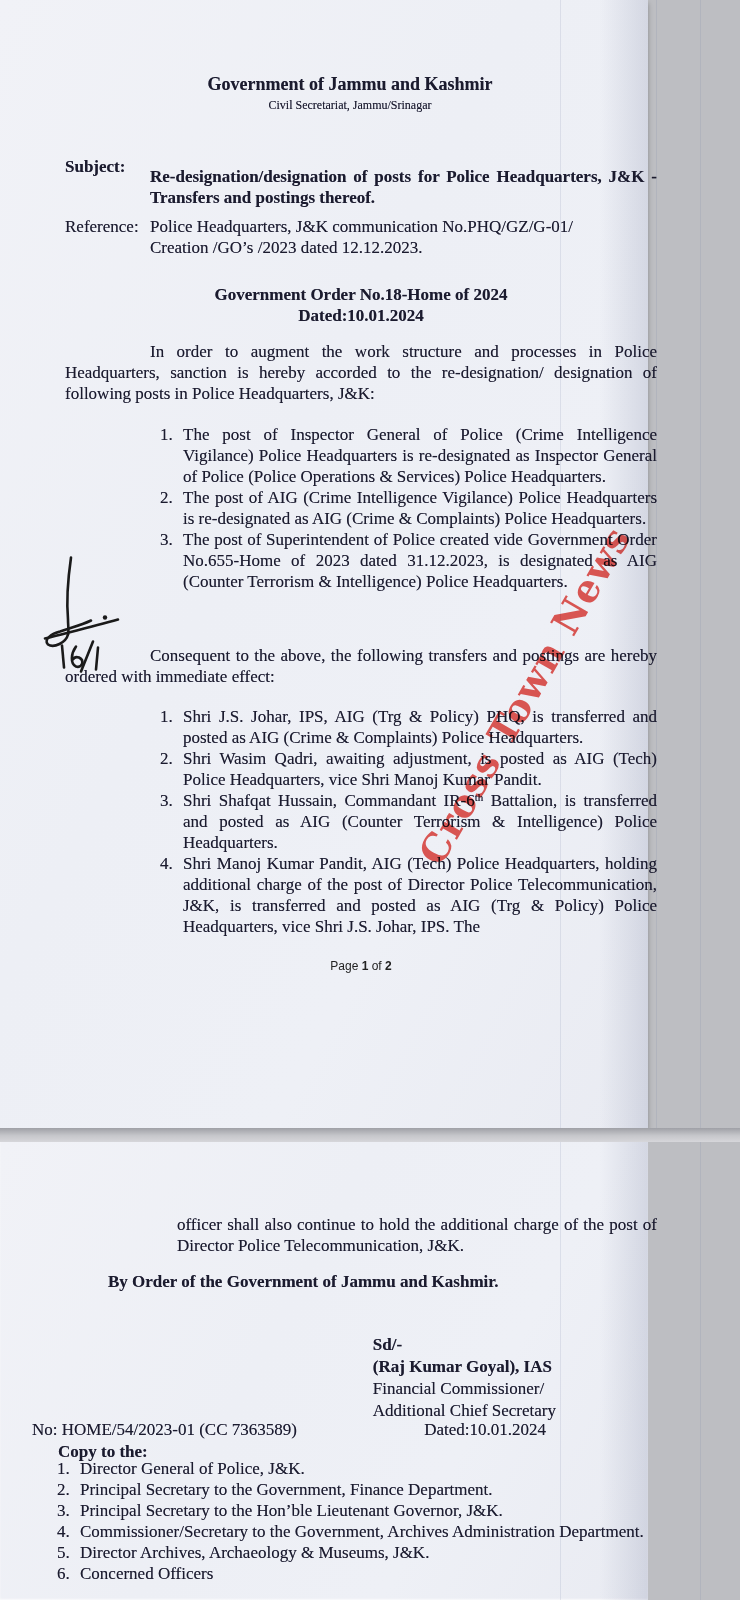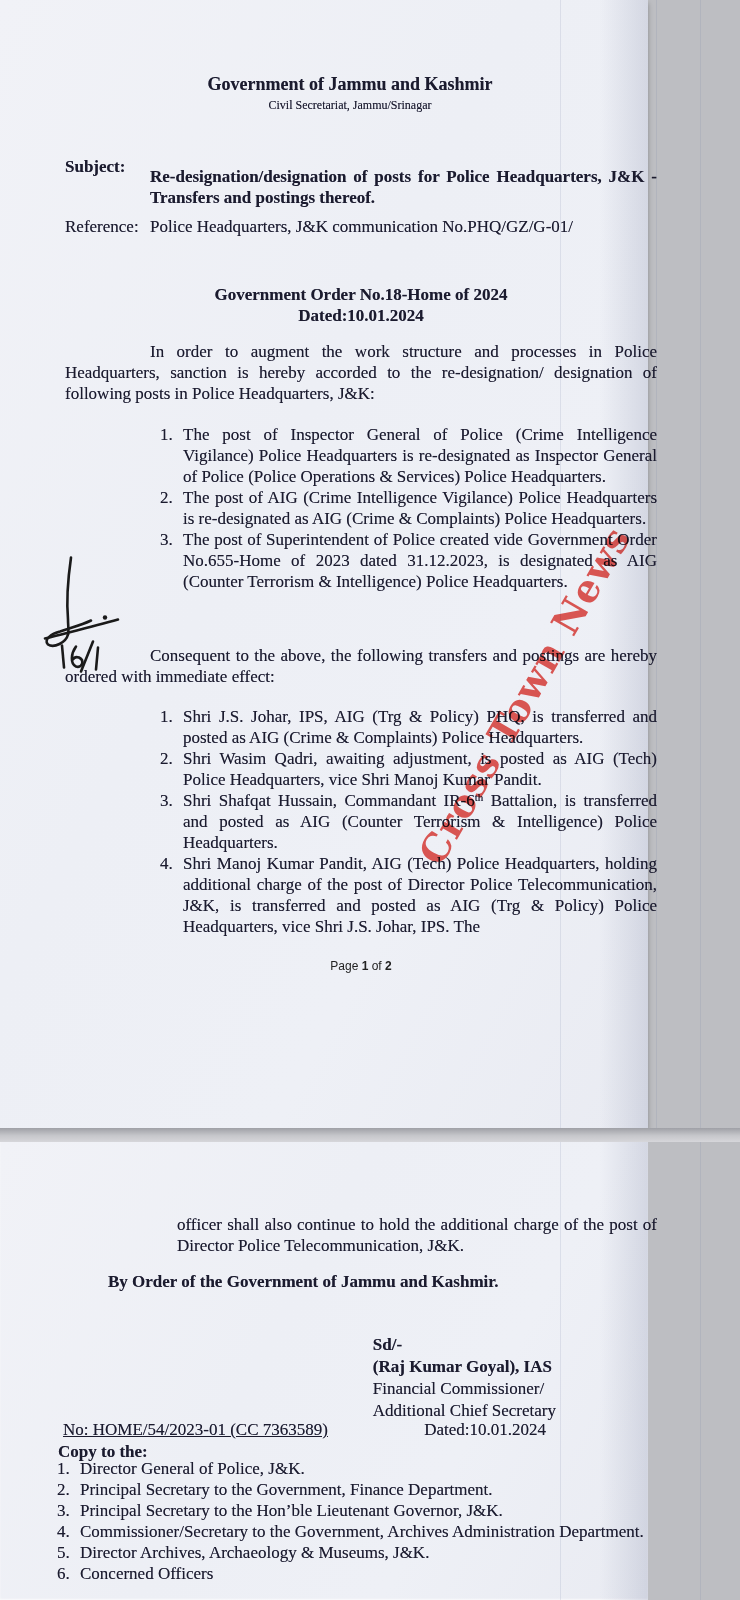--- a/index.html
+++ b/index.html
@@ -45,21 +45,21 @@
   
   .li{position:relative;padding-left:23px;text-align:justify;}
   .li .num{position:absolute;left:0;top:0;}
   .sup{font-size:11px;vertical-align:5px;line-height:0;}
 
   
   .p2-para{top:72px;left:177px;width:480px;}
   .p2-byorder{top:129px;left:108px;}
   .p2-sig{top:192px;right:92px;text-align:left;font-size:17px;line-height:22px;}
   .p2-sig .sd{padding-right:80px;}
-  .p2-refno{top:277px;left:63px;text-decoration:underline;}
+  .p2-refno{top:277px;left:32px;}
   .p2-dated{top:277px;right:102px;}
   .p2-copylabel{top:299px;left:58px;}
   .p2-copylist{top:316px;left:57px;width:600px;}
 
   
   .watermark{
     position:absolute;top:690px;left:346px;width:340px;height:50px;
     transform:rotate(-60deg);
     font-size:38px;font-weight:700;font-family:"DejaVu Serif","Liberation Serif",serif;
     text-align:center;white-space:nowrap;
@@ -81,20 +81,21 @@
     <div>Government of Jammu and Kashmir</div>
     <div style="font-weight:400;font-size:12px">Civil Secretariat, Jammu/Srinagar</div>
   </div>
 
   <div class="blk p1-subject-label fs17 b">Subject:</div>
   <div class="blk p1-subject-text fs17 b just">Re-designation/designation of posts for Police Headquarters, J&amp;K - Transfers and postings thereof.</div>
 
   <div class="blk p1-ref-label fs17">Reference:</div>
   <div class="blk p1-ref-text fs17 just">
     <div>Police Headquarters, J&amp;K communication No.PHQ/GZ/G-01/</div>
+    <div>Creation /GO’s /2023 dated 12.12.2023.</div>
   </div>
 
   <div class="blk p1-order-title center fs17 b">
     <div>Government Order No.18-Home of 2024</div>
     <div>Dated:10.01.2024</div>
   </div>
 
   <div class="blk p1-para1 fs17 just">In order to augment the work structure and processes in Police Headquarters, sanction is hereby accorded to the re-designation/ designation of following posts in Police Headquarters, J&amp;K:</div>
 
   <div class="blk p1-list1 fs17">

